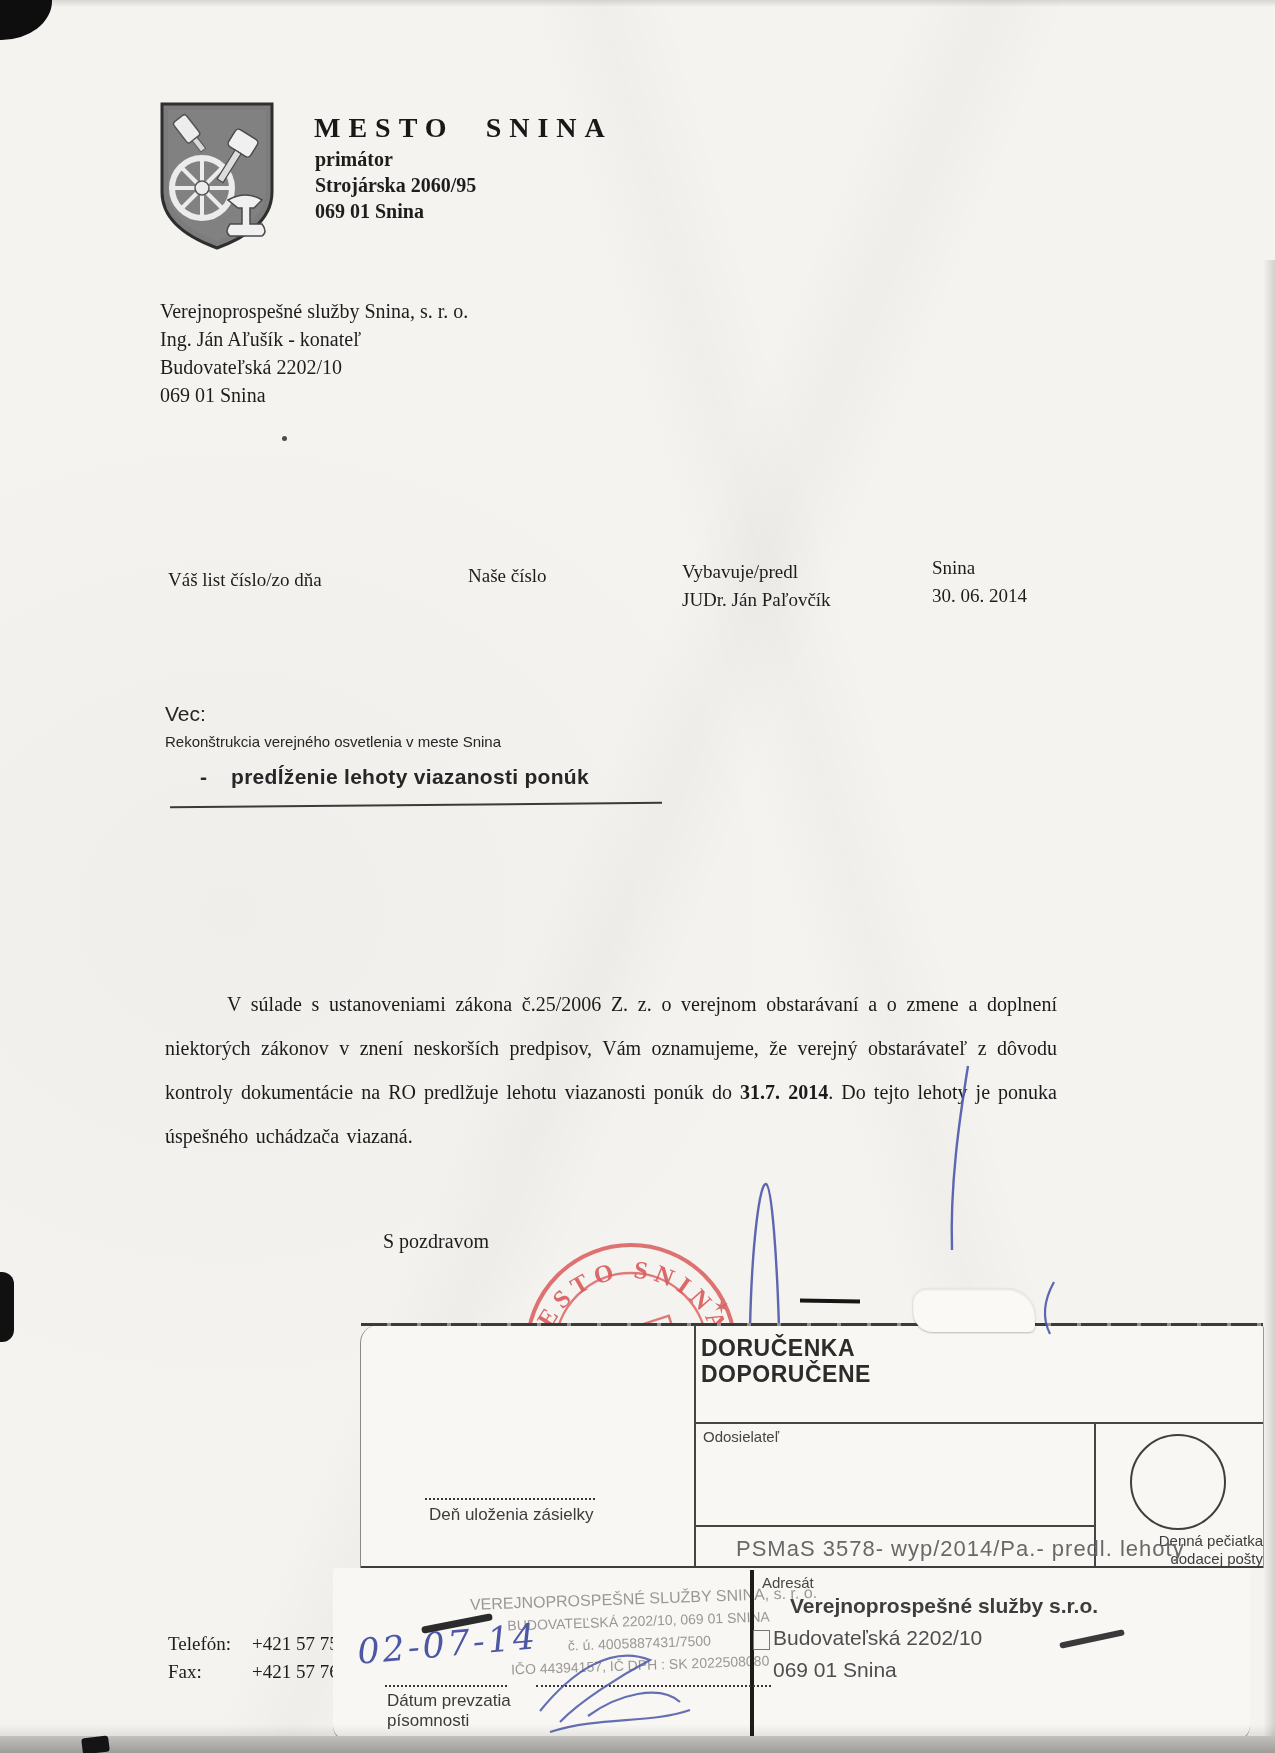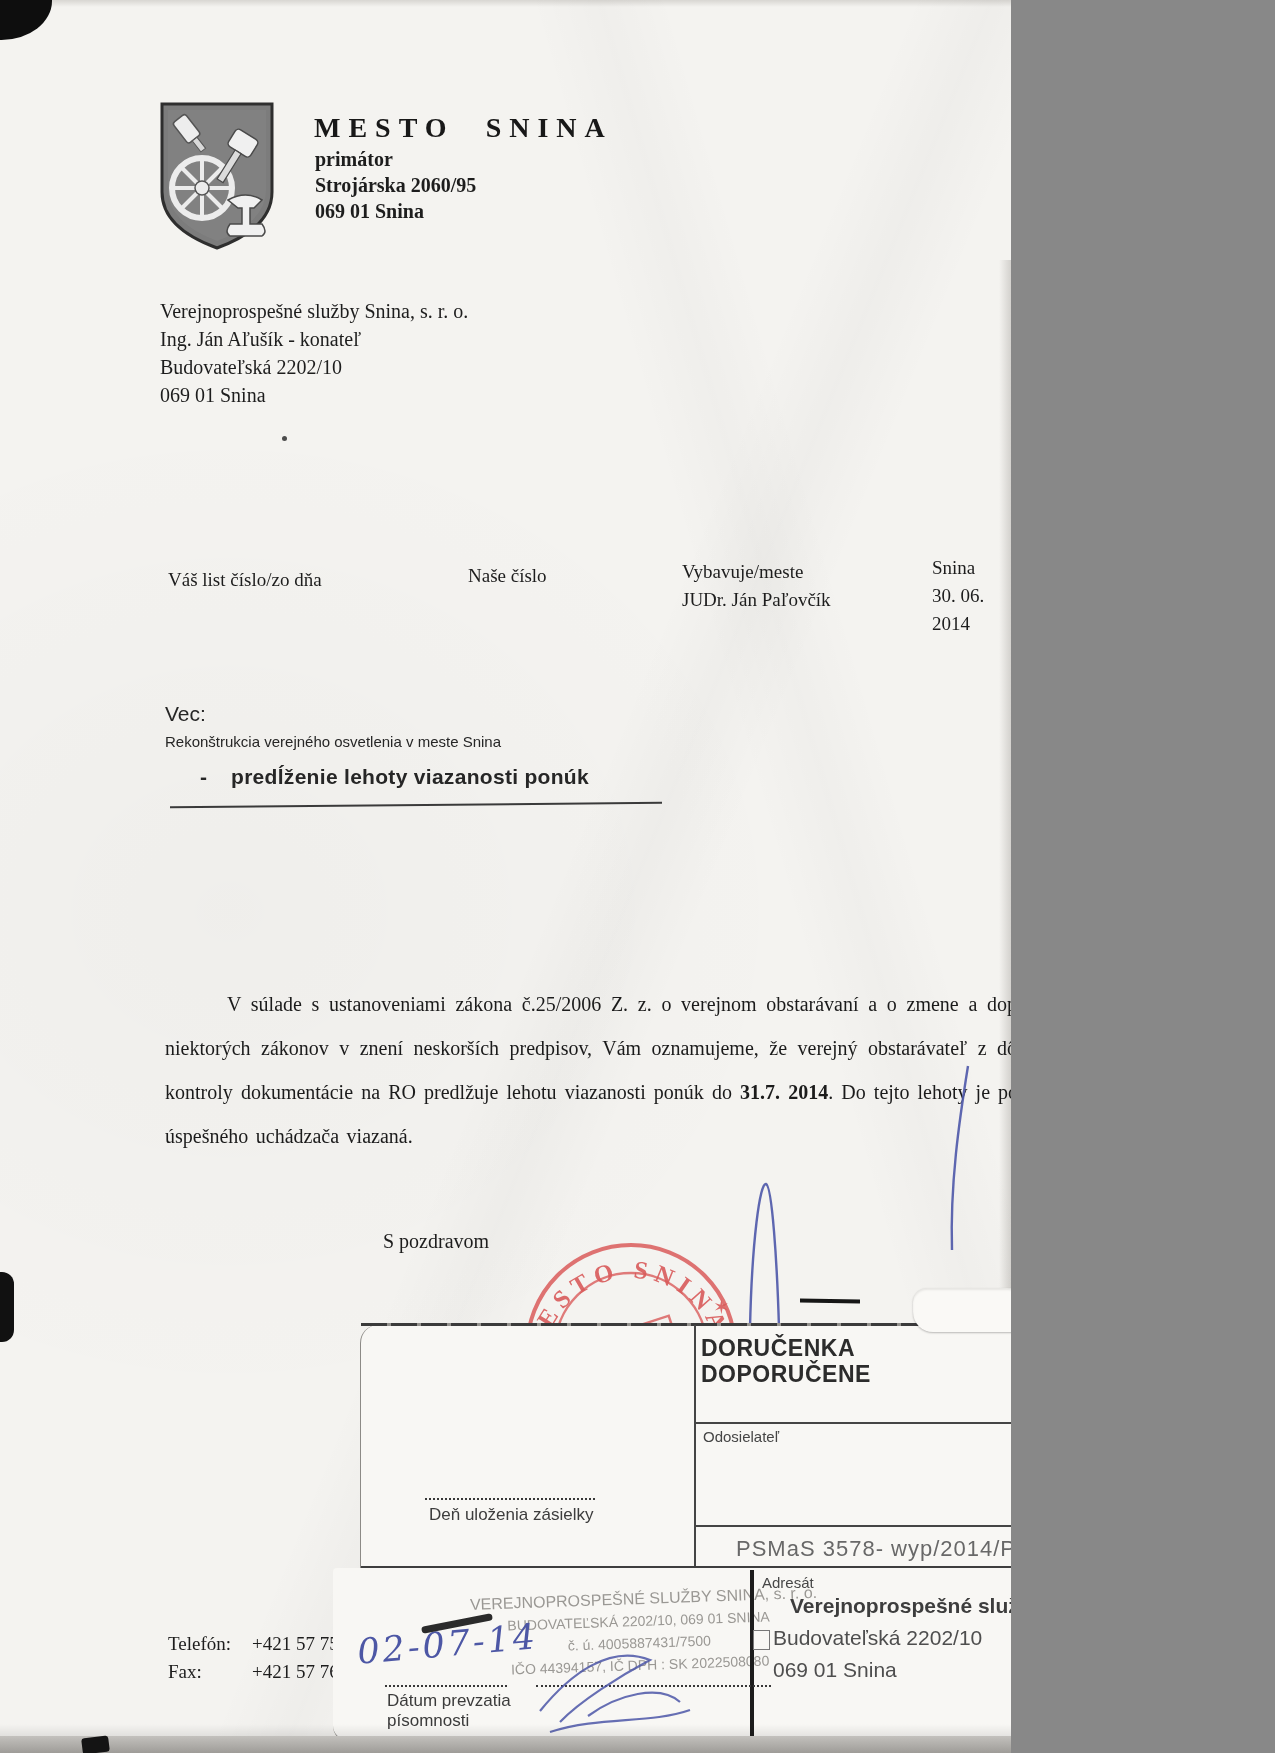--- a/index.html
+++ b/index.html
@@ -1,16 +1,16 @@
 <!DOCTYPE html>
 <html><head>
 <meta charset="utf-8">
 <style>
   html,body{margin:0;padding:0;background:#888;}
-  #page{position:relative;width:1011px;height:1753px;background:#f4f3f0;overflow:hidden;
+  #page{position:relative;width:1275px;height:1753px;background:#f4f3f0;overflow:hidden;
         font-family:"Liberation Serif", serif;color:#1d1d1d;}
   .abs{position:absolute;}
 
   
   #crease-overlay{left:0;top:0;width:1275px;height:1753px;pointer-events:none;z-index:1;
     background:
       linear-gradient(112deg, rgba(0,0,0,0) 46%, rgba(0,0,0,0.025) 50%, rgba(0,0,0,0) 54%),
       linear-gradient(74deg, rgba(0,0,0,0) 58%, rgba(0,0,0,0.02) 62%, rgba(0,0,0,0) 66%),
       radial-gradient(ellipse at 18% 52%, rgba(0,0,0,0.02), rgba(0,0,0,0) 40%);}
   #top-edge{left:0;top:0;width:1275px;height:7px;background:linear-gradient(180deg,#d8d6d2,#f4f3f0);z-index:0;}
@@ -153,21 +153,21 @@
 
   <div class="abs ref-col" id="ref-col-1">
     <div>Váš list číslo/zo dňa</div>
     <div></div>
   </div>
   <div class="abs ref-col" id="ref-col-2">
     <div>Naše číslo</div>
     <div></div>
   </div>
   <div class="abs ref-col" id="ref-col-3">
-    <div>Vybavuje/meste</div>
+    <div>Vybavuje/predl</div>
     <div>JUDr. Ján Paľovčík</div>
   </div>
   <div class="abs ref-col" id="ref-col-4">
     <div>Snina</div>
     <div>30. 06. 2014</div>
   </div>
 
   <div class="abs subj" id="subject-label">Vec:</div>
   <div class="abs subj" id="subject-line1">Rekonštrukcia verejného osvetlenia v meste Snina</div>
   <div class="abs subj" id="subject-dash">-</div>

